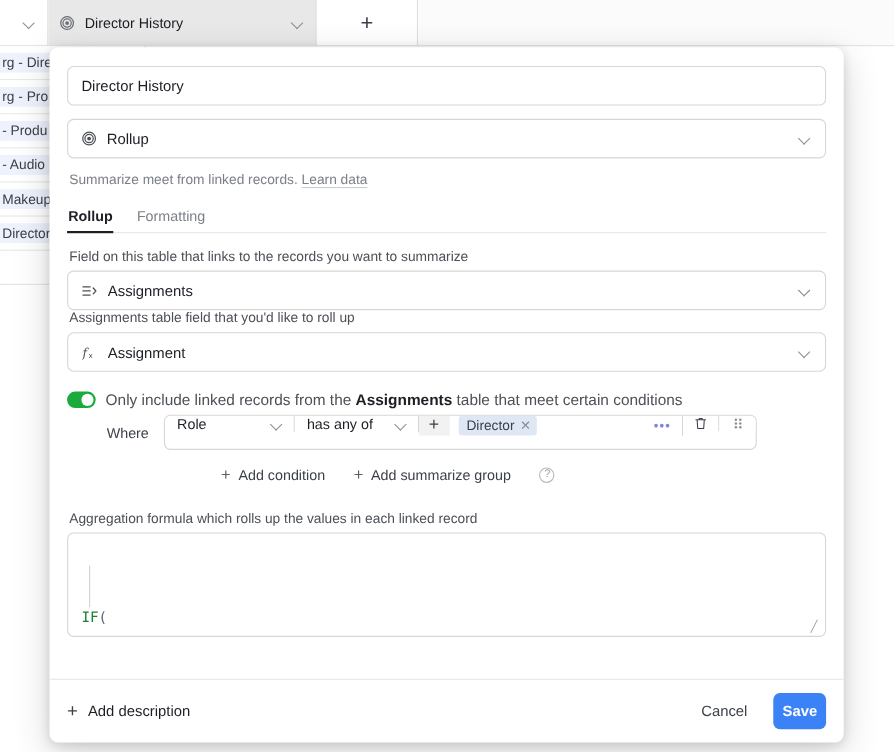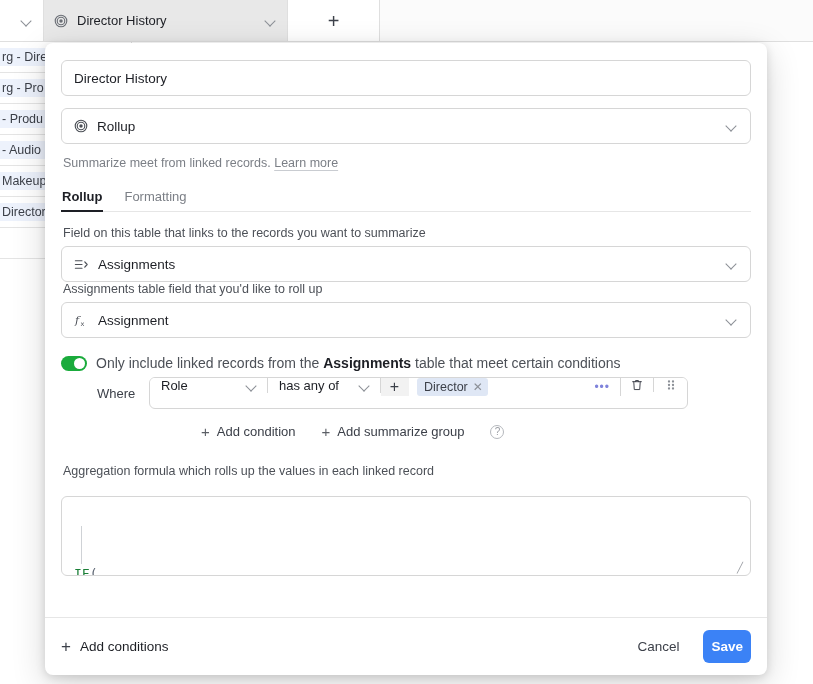--- a/index.html
+++ b/index.html
@@ -328,22 +328,22 @@
     font-size: 10px;
     display: flex;
     align-items: center;
     justify-content: center;
   }
 
   
   #formula-editor {
     border: 1px solid #d6d6d6;
     border-radius: 6px;
-    height: 80px;
-    margin-top: 18px;
+    height: 95px;
+    margin-top: 6px;
     padding: 10px 12px;
     font-family: "DejaVu Sans Mono", monospace;
     font-size: 13px;
     line-height: 19px;
     position: relative;
     background: #ffffff;
     white-space: pre;
     overflow: hidden;
   }
   #formula-editor .guide {
@@ -472,21 +472,21 @@
           <circle cx="8" cy="8" r="4.3" fill="none" stroke="#4c5057" stroke-width="1.3"></circle>
           <circle cx="8" cy="8" r="2" fill="#4c5057"></circle>
         </svg>
       </span>
       <span class="ctl-text">Rollup</span>
       <span class="chev"></span>
     </div>
 
     <div class="helper">
       <span>Summarize meet from linked records.</span>
-      <a href="#">Learn more</a>
+      <a href="#">Learn data</a>
     </div>
 
     <div id="editor-tabs">
       <div class="tab active">Rollup</div>
       <div class="tab">Formatting</div>
     </div>
 
     <div class="field-label">Field on this table that links to the records you want to summarize</div>
     <div class="ctl">
       <span class="lead-icon">
@@ -576,20 +576,20 @@
       
       
       <span class="resize-grip">╱</span>
     </div>
 
   </div>
 
   <div id="dialog-footer">
     <div id="add-description-button">
       <span class="p">+</span>
-      <span>Add conditions</span>
+      <span>Add description</span>
     </div>
     <div class="footer-right">
       <button id="cancel-button">Cancel</button>
       <button id="save-button">Save</button>
     </div>
   </div>
 </div>
 
 </body></html>

